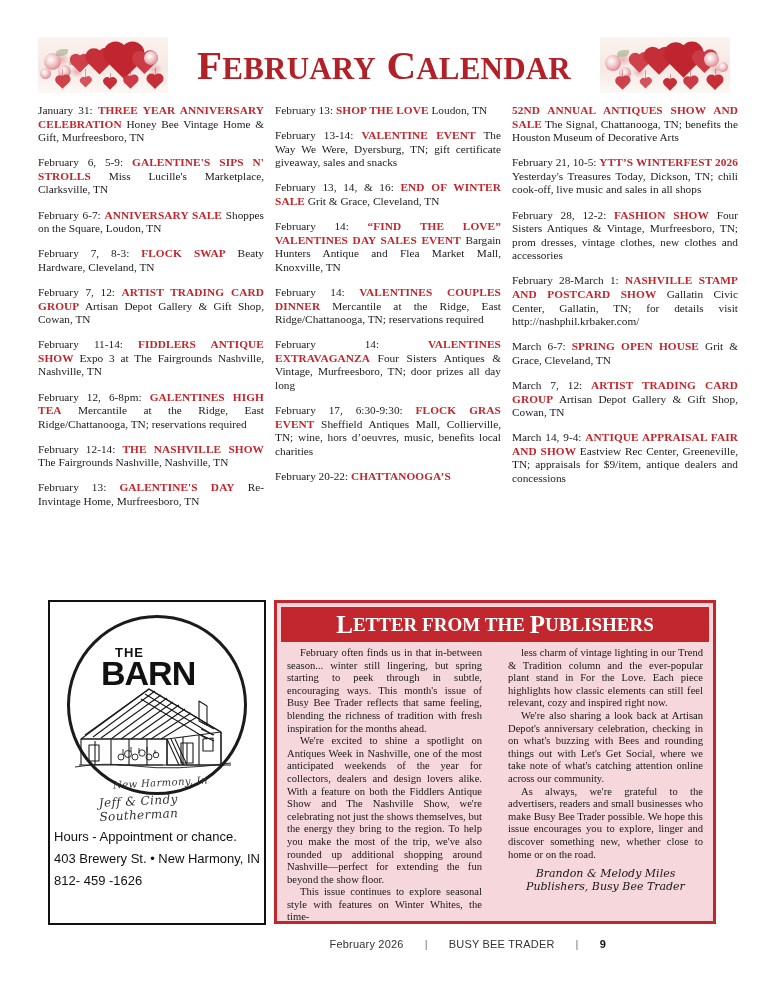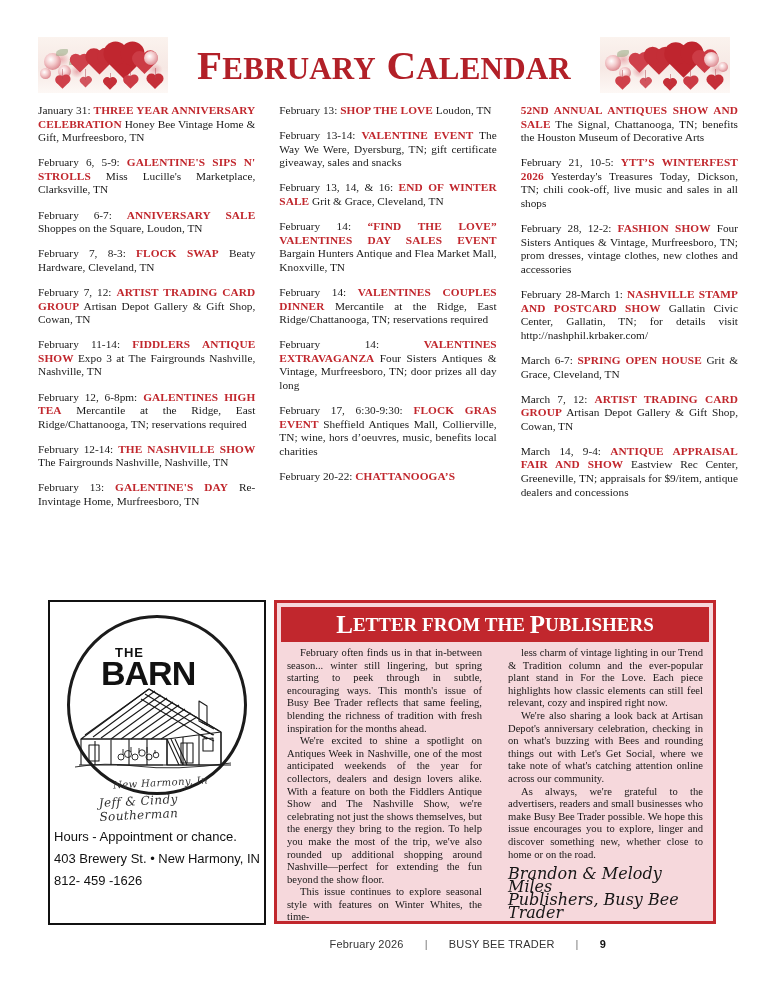--- a/index.html
+++ b/index.html
@@ -53,21 +53,21 @@
     line-height:1;
     white-space:nowrap;
     padding:0 6px;
   }
   .masthead-title .cap { font-size:41px; }
   .masthead-title .sc  { font-size:31px; }
 
   
   .calendar {
     position:absolute; left:38px; top:104px; width:700px; height:474px;
-    display:flex; gap:18px;
+    display:flex; gap:5px;
   }
   .cal-col { width:229px; margin-right:6px; }
   .cal-col:last-child { margin-right:0; }
   .entry {
     font-size:11.3px;
     line-height:13.6px;
     text-align:justify;
     text-justify:inter-word;
     margin-bottom:11.5px;
     hyphens:manual;
@@ -145,24 +145,24 @@
   .letter-col p {
     margin:0;
     font-size:10.6px;
     line-height:12.6px;
     text-align:justify;
     text-indent:13px;
     color:#161616;
   }
   .sig {
     margin-top:6px;
-    text-align:left;
+    text-align:center;
     font-family:"DejaVu Serif", serif;
     font-style:italic;
-    font-size:16px;
+    font-size:11px;
     line-height:13px;
     color:#161616;
   }
 
   
   .footer {
     position:absolute; right:38px; top:938px;
     font-family:"Liberation Sans", sans-serif;
     font-size:11px; color:#333;
     letter-spacing:.2px;

